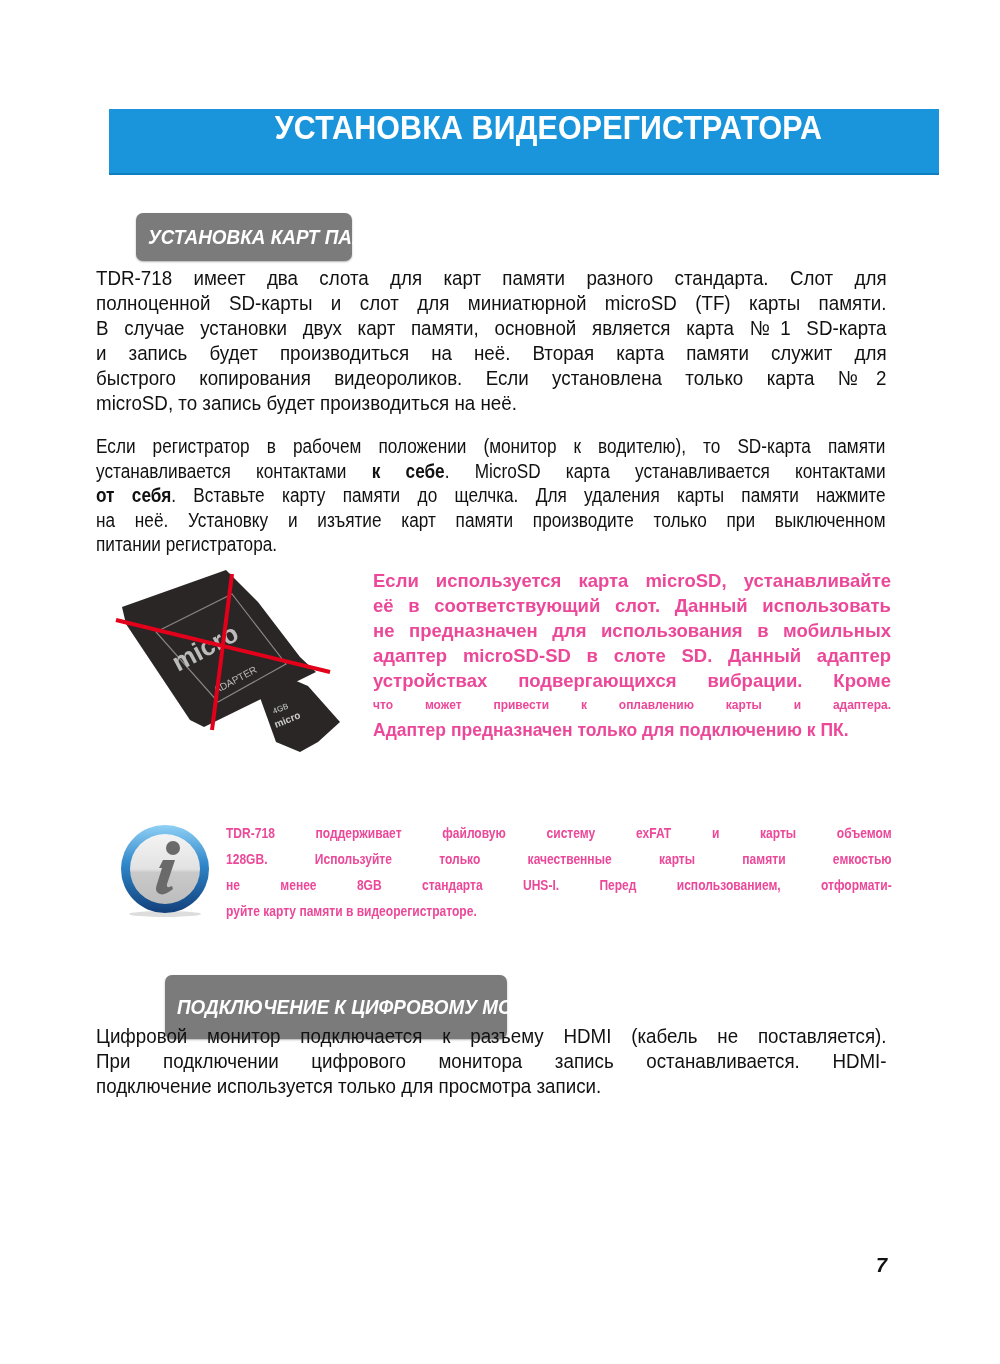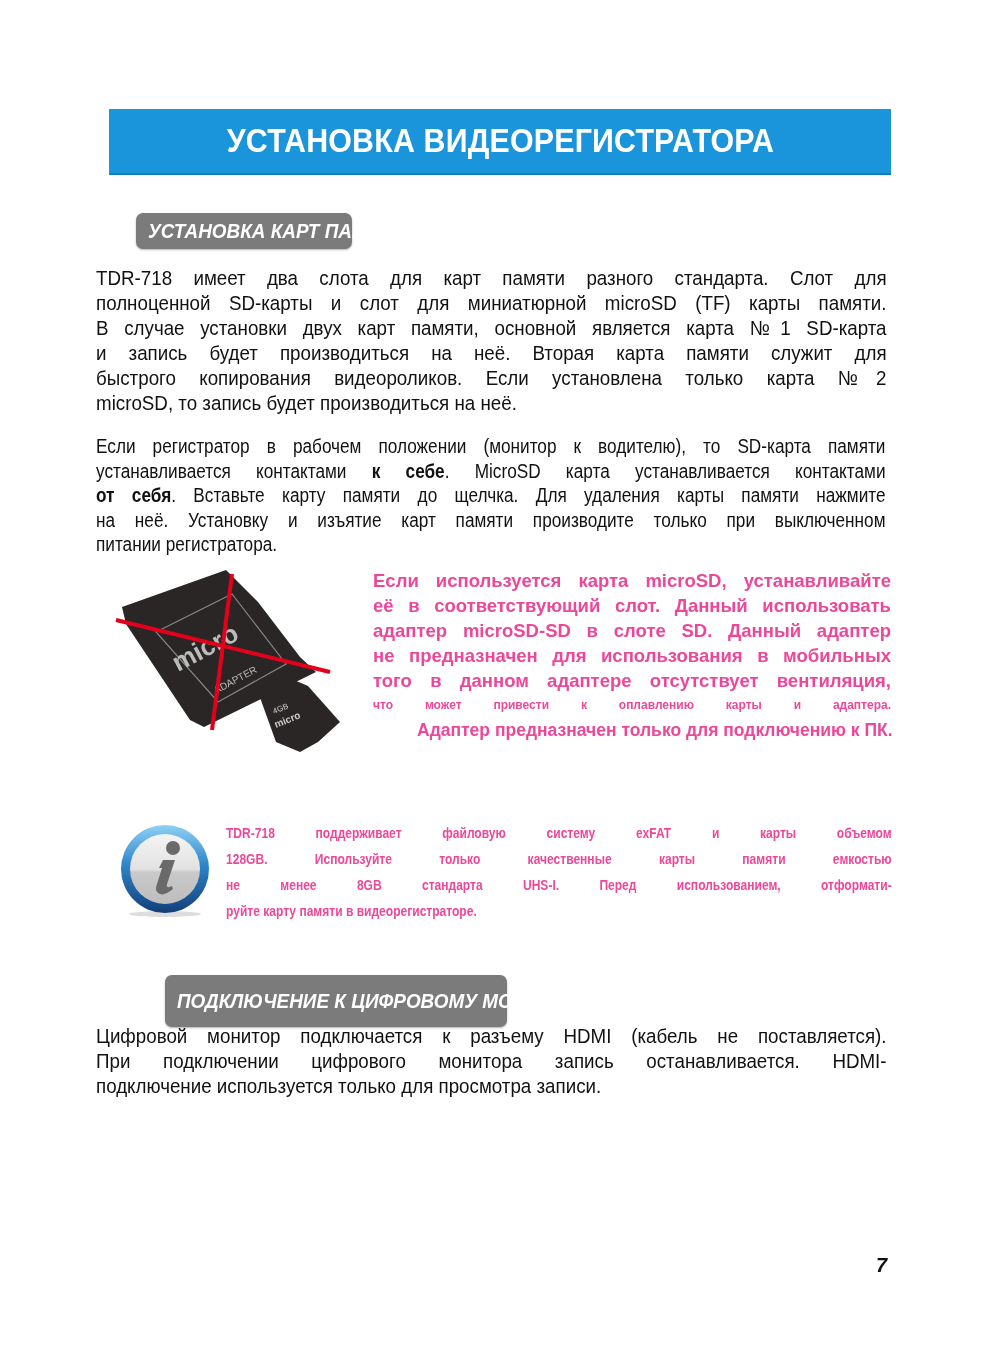--- a/index.html
+++ b/index.html
@@ -1,34 +1,34 @@
 <!DOCTYPE html>
 <html><head>
 <meta charset="utf-8">
 <style>
   html,body{margin:0;padding:0;background:#fff;}
   body{width:1000px;height:1364px;position:relative;overflow:hidden;font-family:"Liberation Sans",sans-serif;color:#111;}
-  .banner{position:absolute;left:109px;top:109px;width:782px;height:64px;background:#1a95dc;border-bottom:2px solid #0d7fc0;display:flex;align-items:center;justify-content:center;}
+  .banner{position:absolute;left:109px;top:109px;width:782px;height:64px;background:#1a95dc;border-bottom:2px solid #0d7fc0;display:flex;justify-content:center;padding-left:48px;}
   .banner span{color:#fff;font-weight:bold;font-size:33px;letter-spacing:0.2px;transform:scaleX(0.92);display:inline-block;}
-  .pill{position:absolute;background:#7b7b7b;border-radius:7px;color:#fff;font-weight:bold;font-style:italic;display:flex;align-items:center;padding:2px 12px;box-shadow:0 1px 2px rgba(0,0,0,0.3);}
+  .pill{position:absolute;background:#7b7b7b;border-radius:7px;color:#fff;font-weight:bold;font-style:italic;display:flex;align-items:center;padding:8px 12px;box-shadow:0 1px 2px rgba(0,0,0,0.3);}
   .pill span{display:inline-block;transform:scaleX(0.9);transform-origin:left center;white-space:nowrap;}
   #pill1{left:136px;top:213px;height:32px;font-size:21px;width:192px;}
   #pill2{left:165px;top:975px;height:48px;font-size:21px;width:318px;}
   .body{position:absolute;left:96px;width:790px;font-size:20.5px;line-height:25px;white-space:nowrap;}
   .body div{text-align:justify;text-align-last:justify;}
   .body div.last{text-align-last:left;}
   .condensed{display:block;transform:scaleX(0.915);transform-origin:left top;width:864px;}
   .p1{top:265px;}
   .p2{top:416px;font-size:20px;line-height:24.5px;margin-top:18px;}
   .p2 .condensed{transform:scaleX(0.86);width:918px;}
   .p3{top:1023px;}
   .blue{position:absolute;color:#ec4899;font-weight:bold;}
   .warn{left:373px;top:568px;width:518px;font-size:18.5px;line-height:25px;}
   .warn div{text-align:justify;text-align-last:justify;white-space:nowrap;}
-  .warn div.last{text-align-last:left;margin-left:44px;}
+  .warn div.last{text-align-last:left;}
   .info{left:226px;top:820px;width:665px;font-size:14px;line-height:26px;}
   .info .condensed{transform:scaleX(0.86);width:774px;}
   .info div{text-align:justify;text-align-last:justify;white-space:nowrap;}
   .info div.last{text-align-last:left;}
   .cards{position:absolute;left:108px;top:562px;width:252px;height:210px;}
   .infoicon{position:absolute;left:117px;top:822px;width:96px;height:96px;}
   .pagenum{position:absolute;left:876px;top:1254px;font-size:20px;font-weight:bold;font-style:italic;}
 </style>
 </head>
 <body>
@@ -76,23 +76,23 @@
   </g>
   <g>
     <line x1="8" y1="58" x2="222" y2="110" stroke="#e3001b" stroke-width="4"></line>
     <line x1="124" y1="12" x2="104" y2="168" stroke="#e3001b" stroke-width="4"></line>
   </g>
 </svg>
 
 <div class="blue warn">
   <div>Если используется карта microSD, устанавливайте</div>
   <div>её в соответствующий слот. Данный использовать</div>
+  <div>не предназначен для использования в мобильных</div>
   <div>адаптер microSD-SD  в слоте SD. Данный адаптер</div>
-  <div>не предназначен для использования в мобильных</div>
-  <div>того в данном адаптере отсутствует вентиляция,</div>
+  <div>устройствах подвергающихся вибрации. Кроме</div>
   <div style="font-size:12px;">что может привести к оплавлению карты и адаптера.</div>
   <div class="last" style="font-size:17.5px;">Адаптер предназначен только для подключению к ПК.</div>
 </div>
 
 <svg class="infoicon" viewBox="0 0 96 96">
   <defs>
     <linearGradient id="ring" x1="0" y1="0" x2="0" y2="1">
       <stop offset="0" stop-color="#8fd0f5"></stop>
       <stop offset="0.45" stop-color="#2f86c9"></stop>
       <stop offset="1" stop-color="#123f7a"></stop>

